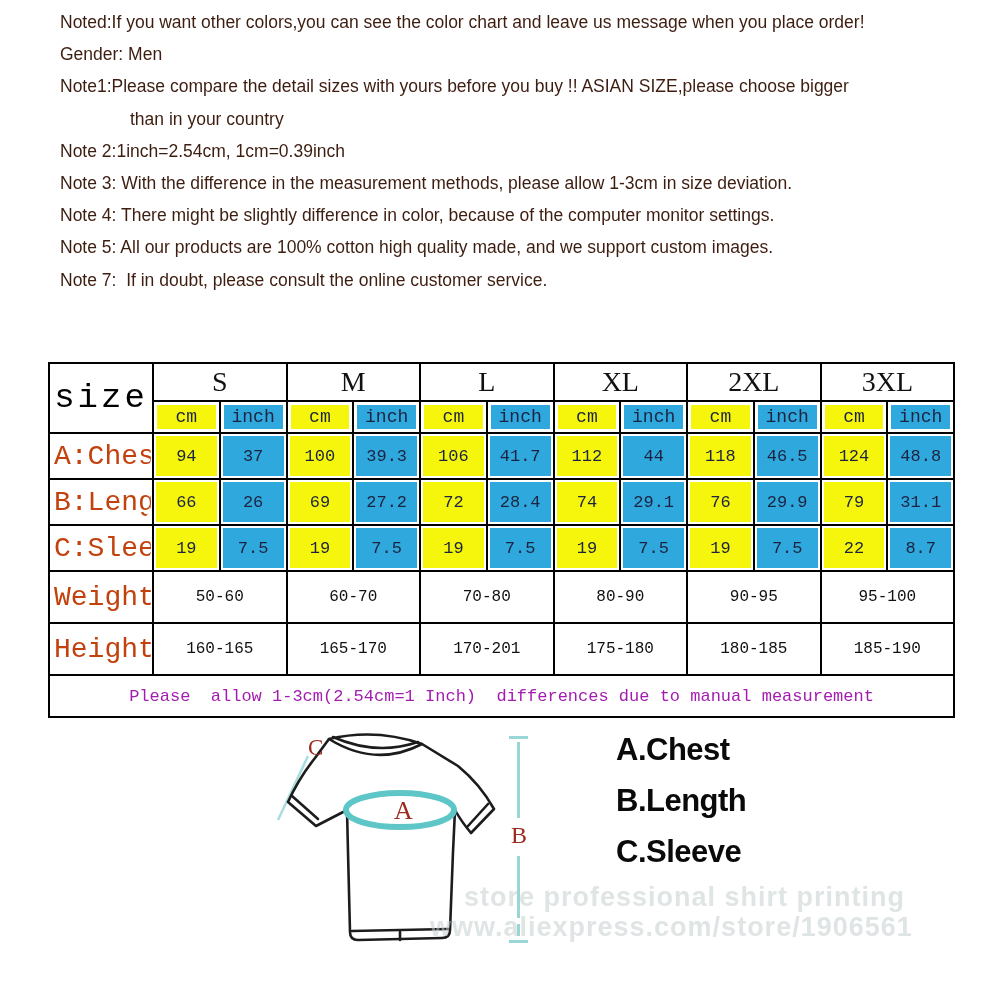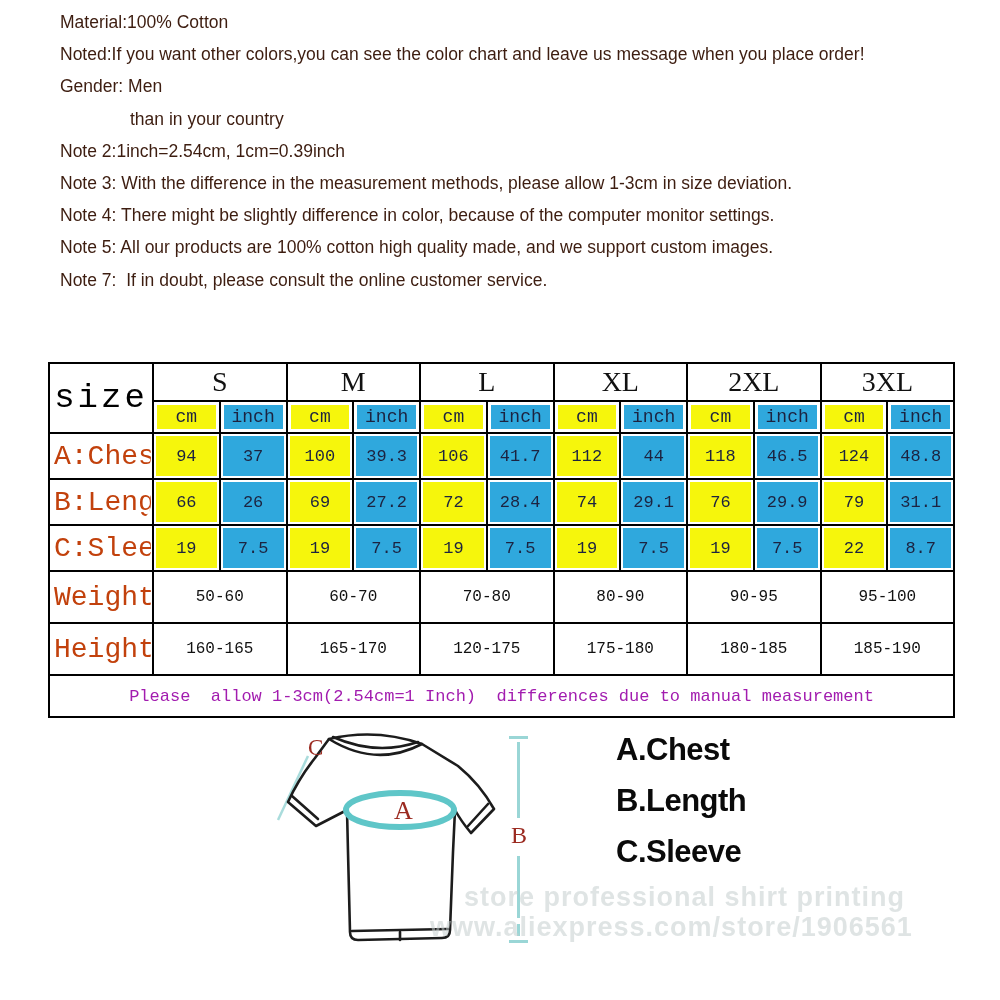--- a/index.html
+++ b/index.html
@@ -60,23 +60,23 @@
   .legend-item{font-size:31px;font-weight:800;color:#0a0a0a;line-height:30px;
                margin-bottom:21px;letter-spacing:-0.5px;
                font-family:"Liberation Sans",sans-serif;}
 </style>
 </head>
 <body>
 
 <div id="page">
 
   <div id="notes-list">
-      <div class="note-line">Material:100% Cotton</div>
       <div class="note-line">Noted:If you want other colors,you can see the color chart and leave us message when you place order!</div>
       <div class="note-line">Gender: Men</div>
+      <div class="note-line">Note1:Please compare the detail sizes with yours before you buy !! ASIAN SIZE,please choose bigger</div>
       <div class="note-line indent">than in your country</div>
       <div class="note-line">Note 2:1inch=2.54cm, 1cm=0.39inch</div>
       <div class="note-line">Note 3: With the difference in the measurement methods, please allow 1-3cm in size deviation.</div>
       <div class="note-line">Note 4: There might be slightly difference in color, because of the computer monitor settings.</div>
       <div class="note-line">Note 5: All our products are 100% cotton high quality made, and we support custom images.</div>
       <div class="note-line">Note 7:  If in doubt, please consult the online customer service.</div>
     </div>
 
   <table id="size-table">
     <colgroup id="size-cols">
@@ -265,21 +265,21 @@
           <td class="range-cell" colspan="2">60-70</td>
           <td class="range-cell" colspan="2">70-80</td>
           <td class="range-cell" colspan="2">80-90</td>
           <td class="range-cell" colspan="2">90-95</td>
           <td class="range-cell" colspan="2">95-100</td>
         </tr>
         <tr class="r-range">
           <td class="row-label">Height(CM)</td>
           <td class="range-cell" colspan="2">160-165</td>
           <td class="range-cell" colspan="2">165-170</td>
-          <td class="range-cell" colspan="2">120-175</td>
+          <td class="range-cell" colspan="2">170-201</td>
           <td class="range-cell" colspan="2">175-180</td>
           <td class="range-cell" colspan="2">180-185</td>
           <td class="range-cell" colspan="2">185-190</td>
         </tr>
         <tr class="r-foot">
           <td class="foot-cell" colspan="13">Please  allow 1-3cm(2.54cm=1 Inch)  differences due to manual measurement</td>
         </tr>
       </tbody>
   </table>
 

